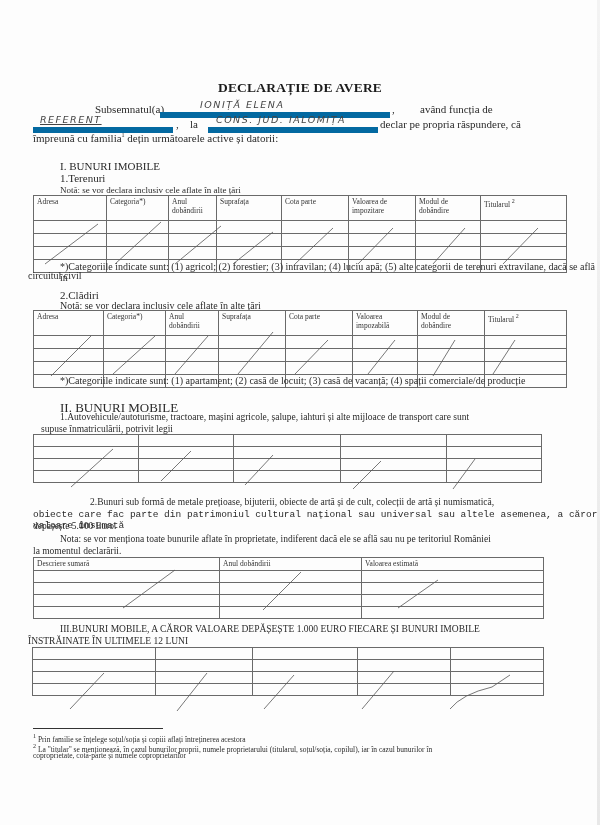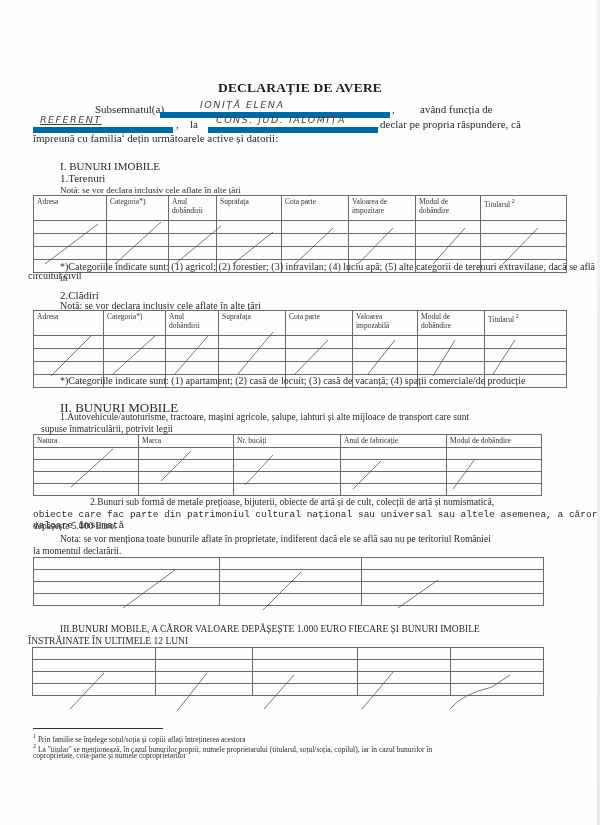--- a/index.html
+++ b/index.html
@@ -223,27 +223,20 @@
 
 <table class="grid" style="top:434px;left:33px;width:508px;--hh:10px;--rh:11px;">
   <colgroup>
       <col style="width:105px">
       <col style="width:95px">
       <col style="width:107px">
       <col style="width:106px">
       <col style="width:95px">
     </colgroup>
   <tbody>
-      <tr class="hdr">
-    <td>Natura</td>
-    <td>Marca</td>
-    <td>Nr. bucăți</td>
-    <td>Anul de fabricație</td>
-    <td>Modul de dobândire</td>
-  </tr>
   <tr class="row">
         <td></td>
         <td></td>
         <td></td>
         <td></td>
         <td></td>
       </tr>
   <tr class="row">
         <td></td>
         <td></td>
@@ -283,20 +276,25 @@
 <div class="abs note" style="top:534px;left:60px;font-size:9.5px;">Nota: se vor menționa toate bunurile aflate în proprietate, indiferent dacă ele se află sau nu pe teritoriul României</div>
 <div class="abs note" style="top:546px;left:33px;font-size:9.5px;">la momentul declarării.</div>
 
 <table class="grid" style="top:557px;left:33px;width:510px;--hh:10px;--rh:11px;">
   <colgroup>
       <col style="width:186px">
       <col style="width:142px">
       <col style="width:182px">
     </colgroup>
   <tbody>
+      <tr class="hdr">
+    <td>Descriere sumară</td>
+    <td>Anul dobândirii</td>
+    <td>Valoarea estimată</td>
+  </tr>
   <tr class="row">
         <td></td>
         <td></td>
         <td></td>
       </tr>
   <tr class="row">
         <td></td>
         <td></td>
         <td></td>
       </tr>

